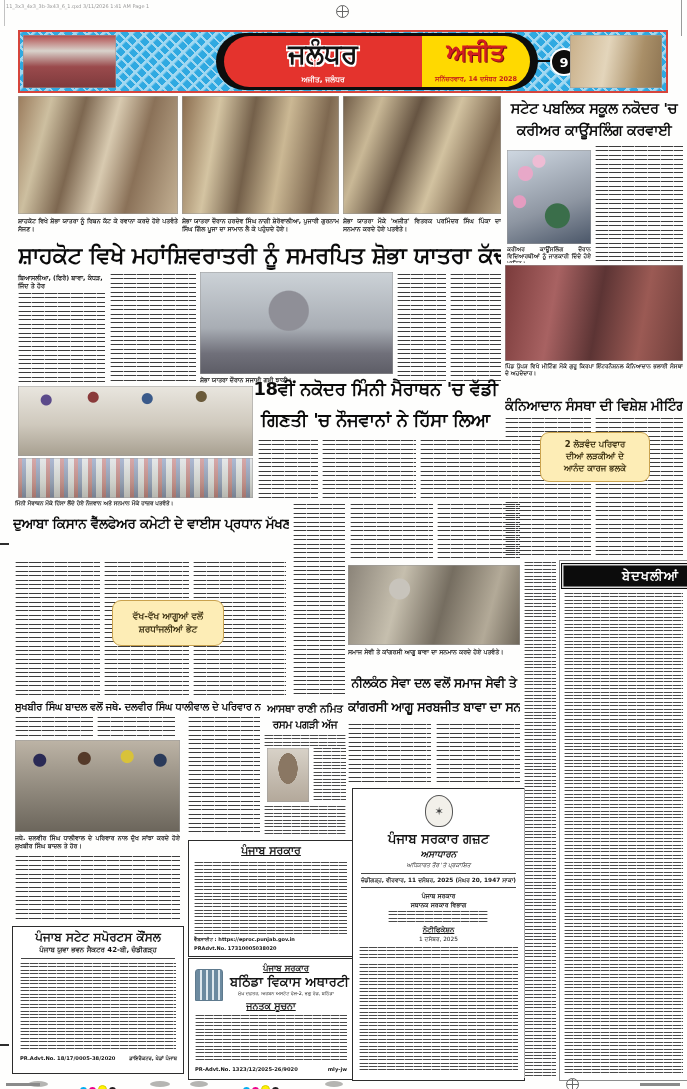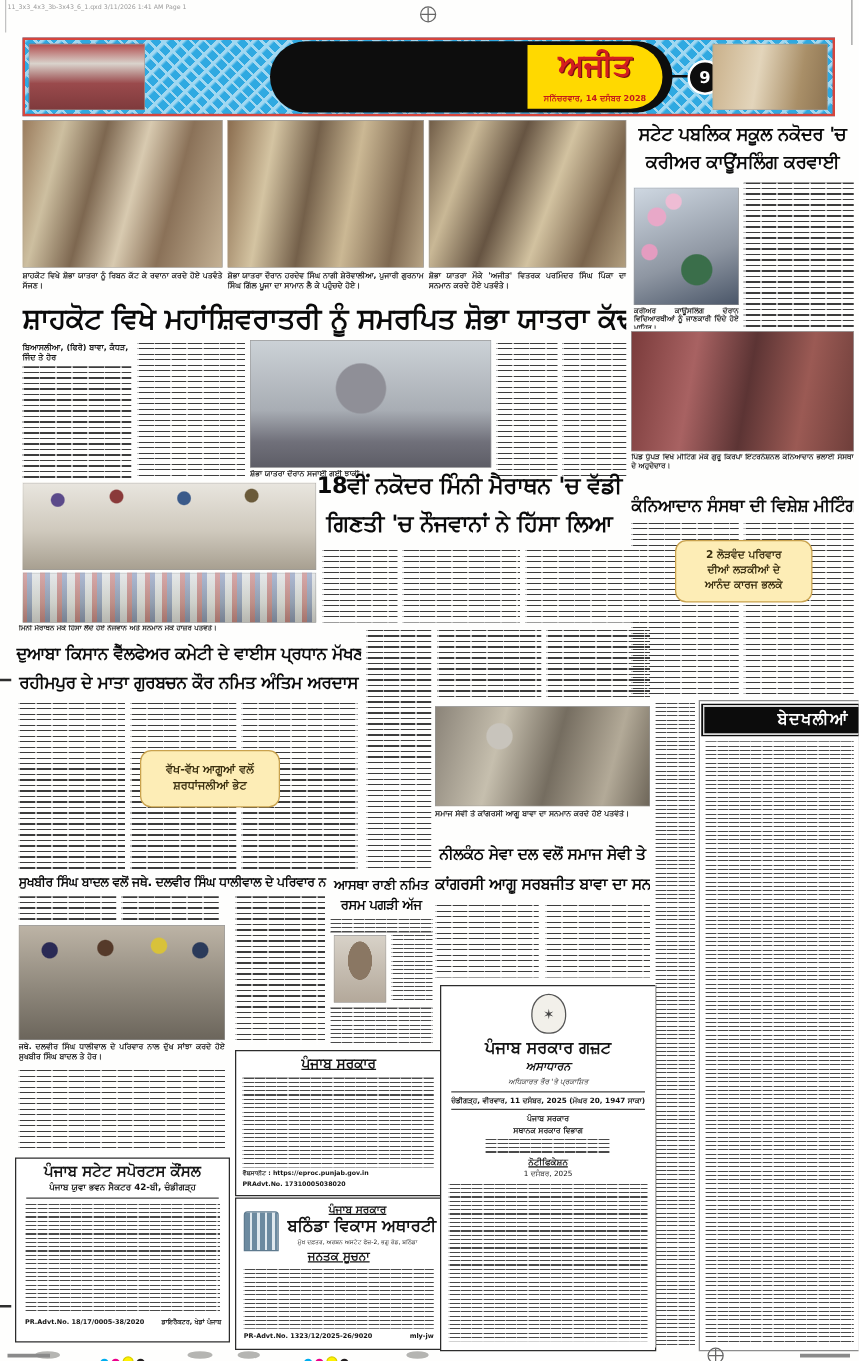--- a/index.html
+++ b/index.html
@@ -56,20 +56,24 @@
   <div class="abs" style="left:681px;top:0;width:1px;height:36px;background:#9a9a9a;"></div>
   <div class="abs" style="left:4px;top:0;width:1px;height:26px;background:#c2c2c2;"></div>
   <div class="abs foldmark" style="left:0;top:543px;width:9px;height:2px;"></div>
   <div class="abs foldmark" style="left:0;top:1044px;width:9px;height:2px;"></div>
 
   <div class="abs masthead" style="left:18px;top:30px;width:646px;height:59px;">
     <div class="lattice"></div>
     <div class="abs ph" style="left:3px;top:3px;width:93px;height:53px;background:linear-gradient(#b0494a,#d9d3cc 30%,#9a4a4c 60%,#7e3a3c);"></div>
     <div class="abs" style="left:504px;top:28px;width:48px;height:2px;background:#0d0d0d;"></div>
     <div class="abs pill" style="left:196px;top:1px;width:322px;height:57px;">
+      <div class="abs redpanel" style="left:8px;top:3px;width:198px;height:51px;">
+        <div class="abs city-title" style="left:0;top:2px;width:198px;font-size:27px;text-align:center;">ਜਲੰਧਰ</div>
+        <div class="abs" style="left:0;bottom:2px;width:198px;font-size:7.5px;font-weight:bold;color:#fff;text-align:center;">ਅਜੀਤ, ਜਲੰਧਰ</div>
+      </div>
       <div class="abs yellowpanel" style="left:206px;top:3px;width:108px;height:51px;">
         <div class="abs" style="left:0;top:2px;width:108px;font-size:24px;font-weight:bold;color:#d31f1f;text-align:center;text-shadow:1px 1px 0 #7a1010;">ਅਜੀਤ</div>
         <div class="abs" style="left:0;bottom:4px;width:108px;font-size:6.5px;font-weight:bold;color:#c41a1a;text-align:center;">ਸਨਿੱਚਰਵਾਰ, 14 ਦਸੰਬਰ 2028</div>
       </div>
     </div>
     <div class="abs numdisc" style="left:530px;top:16px;width:24px;height:24px;">9</div>
     <div class="abs ph" style="left:550px;top:3px;width:92px;height:53px;background:linear-gradient(100deg,#c9b08a,#e3d5bb 40%,#a98f68 75%,#8d7452);"></div>
   </div>
 
   <div class="abs ph" style="left:18px;top:96px;width:160px;height:118px;background:linear-gradient(105deg,#9a7b5c,#cdbfa0 18%,#7d6750 36%,#d8cab0 54%,#8a7158 72%,#c4b194);"></div>
@@ -125,21 +129,20 @@
   <div class="abs hl" style="left:233px;top:374px;width:285px;height:30px;font-size:18px;line-height:30px;">18ਵੀਂ ਨਕੋਦਰ ਮਿੰਨੀ ਮੈਰਾਥਨ 'ਚ ਵੱਡੀ</div>
   <div class="abs hl" style="left:233px;top:405px;width:285px;height:30px;font-size:18px;line-height:30px;">ਗਿਣਤੀ 'ਚ ਨੌਜਵਾਨਾਂ ਨੇ ਹਿੱਸਾ ਲਿਆ</div>
   <div class="abs gt" style="left:258px;top:440px;width:60px;height:58px;"></div>
   <div class="abs gt" style="left:322px;top:440px;width:94px;height:58px;"></div>
   <div class="abs gt" style="left:420px;top:440px;width:95px;height:58px;"></div>
   <div class="abs gt" style="left:293px;top:504px;width:52px;height:192px;"></div>
   <div class="abs gt" style="left:350px;top:504px;width:83px;height:56px;"></div>
   <div class="abs gt" style="left:437px;top:504px;width:83px;height:56px;"></div>
 
   <div class="abs hl" style="left:13px;top:512px;width:276px;height:22px;font-size:13.5px;line-height:22px;">ਦੁਆਬਾ ਕਿਸਾਨ ਵੈੱਲਫੇਅਰ ਕਮੇਟੀ ਦੇ ਵਾਈਸ ਪ੍ਰਧਾਨ ਮੱਖਣ ਸਿੰਘ</div>
-  <div class="abs hl" style="left:13px;top:535px;width:276px;height:22px;font-size:13.5px;line-height:22px;">ਰਹੀਮਪੁਰ ਦੇ ਮਾਤਾ ਗੁਰਬਚਨ ਕੌਰ ਨਮਿਤ ਅੰਤਿਮ ਅਰਦਾਸ</div>
   <div class="abs gt" style="left:15px;top:562px;width:85px;height:134px;"></div>
   <div class="abs gt" style="left:104px;top:562px;width:85px;height:134px;"></div>
   <div class="abs gt" style="left:193px;top:562px;width:93px;height:134px;"></div>
   <div class="abs ybox" style="left:112px;top:600px;width:110px;height:44px;font-size:9px;line-height:1.2;">
     <span>ਵੱਖ-ਵੱਖ ਆਗੂਆਂ ਵਲੋਂ</span>
     <span>ਸ਼ਰਧਾਂਜਲੀਆਂ ਭੇਟ</span>
   </div>
 
   <div class="abs ph" style="left:348px;top:565px;width:172px;height:80px;background:
        radial-gradient(circle at 30% 30%, #c8c4bc 0 10px, rgba(0,0,0,0) 11px),

